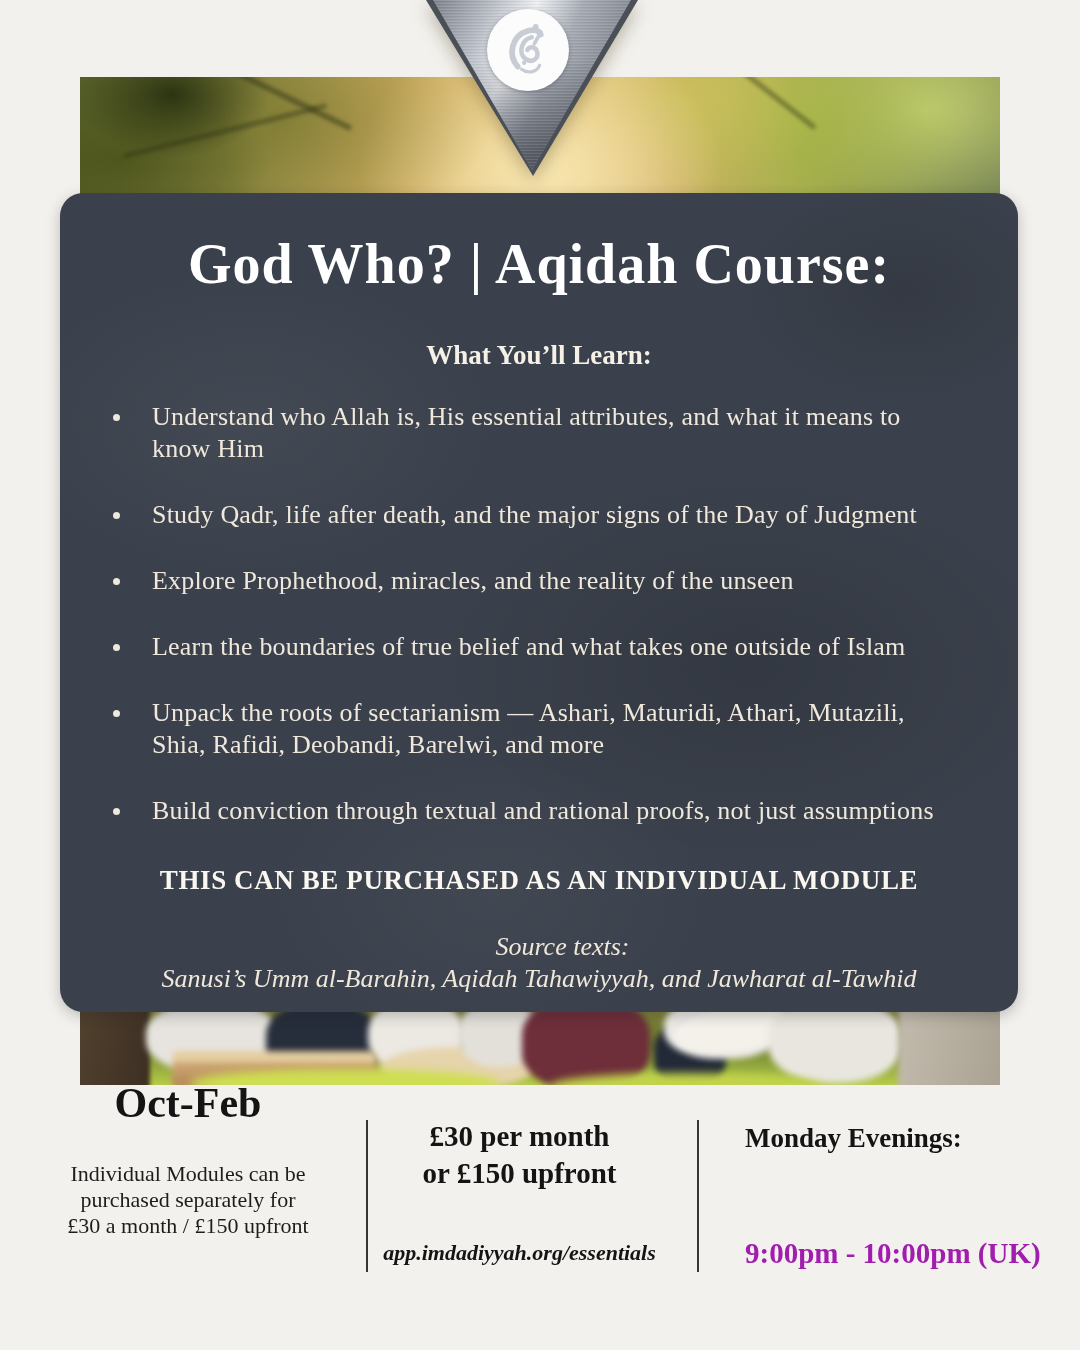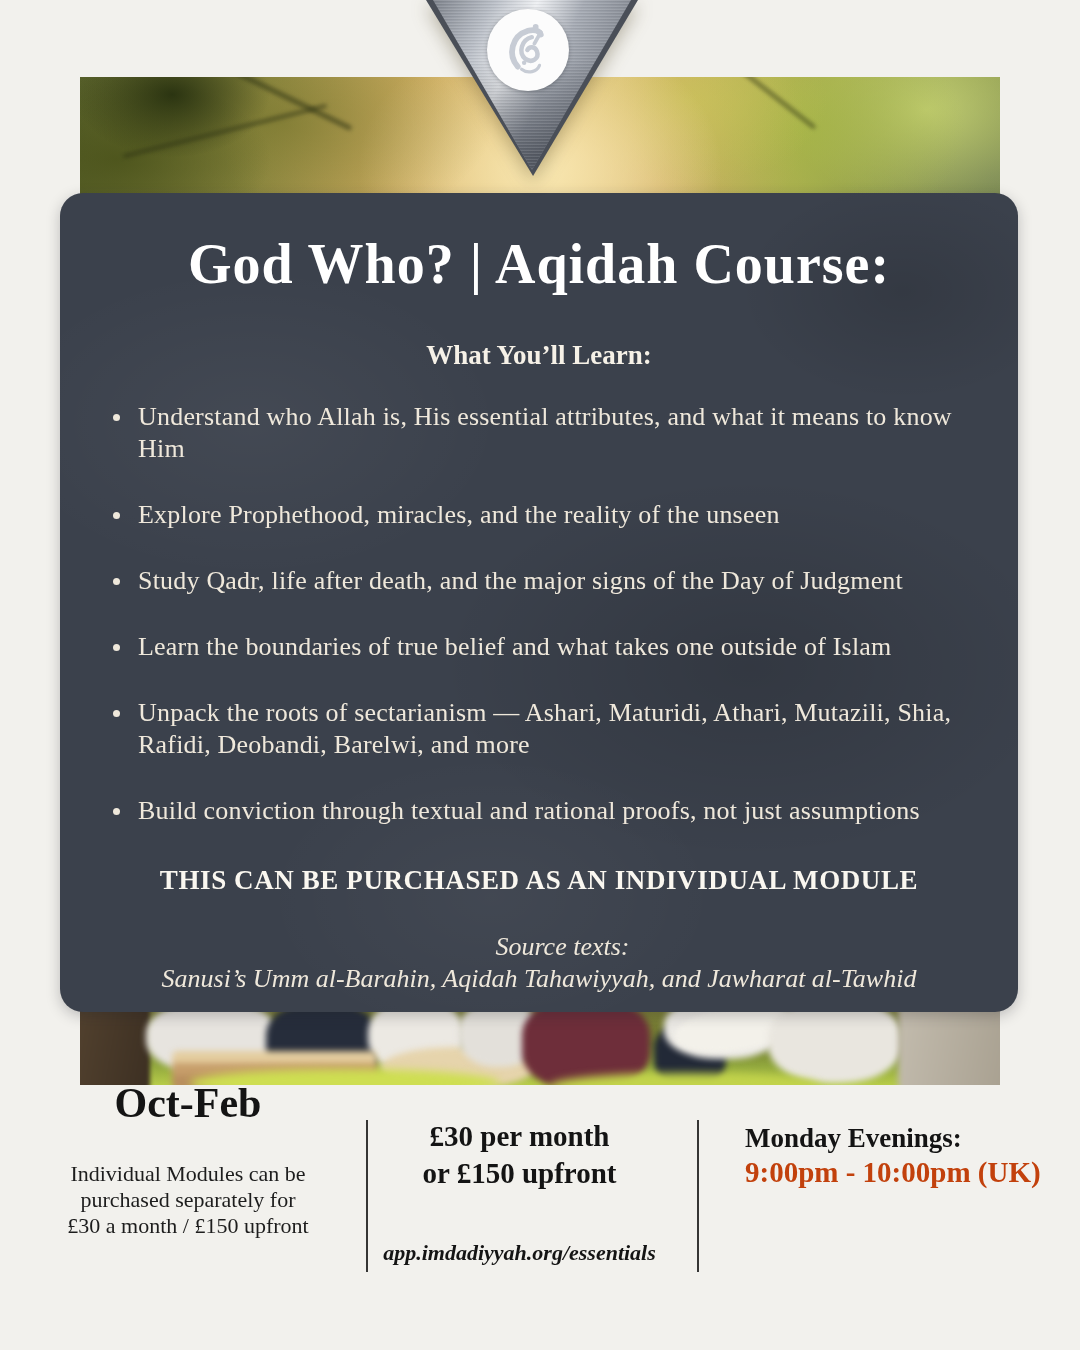--- a/index.html
+++ b/index.html
@@ -65,21 +65,21 @@
     border-radius:23px;
   }
   .card-title{
     margin-top:40px; font-size:56px; line-height:62px; font-weight:700;
     color:#FFFFFF; letter-spacing:1px;
   }
   .card-subtitle{
     margin-top:44px; font-size:27px; line-height:32px; font-weight:700; color:#F6F1E7;
   }
   .bullets{width:852px; margin:30px auto 0; text-align:left;}
-  .bullet{display:flex; gap:18px; margin-bottom:34px;}
+  .bullet{display:flex; gap:32px; margin-bottom:34px;}
   .dot{flex:0 0 auto; width:7px; height:7px; border-radius:50%; background:#EFE8DB; margin-top:13px;}
   .btxt{font-size:26px; line-height:32px; color:#EFE8DB; letter-spacing:.2px;}
   .module-note{margin-top:36px; font-size:27px; line-height:34px; font-weight:700; color:#FAF7F0; letter-spacing:.6px;}
   .source-label{margin-top:34px; font-size:26px; line-height:32px; font-style:italic; color:#EFE8DB;padding-left:47px;}
   .source-line{font-size:26px; line-height:32px; font-style:italic; color:#EFE8DB;}
 
   
   .pennant{position:absolute; left:0; top:0; width:1080px; height:200px; pointer-events:none;
            filter:drop-shadow(0 6px 9px rgba(70,58,22,.35));}
   .pennant-back{
@@ -108,21 +108,21 @@
 
   .fcol{position:absolute; text-align:center;}
   .col1{left:10px; top:1059px; width:356px;margin-top:20px;}
   .dates-title{font-size:42px; line-height:48px; font-weight:700; color:#141414;}
   .dates-note{margin-top:34px; font-size:22px; line-height:26px; color:#1D1D1D;}
   .col2{left:368px; top:1118px; width:303px;}
   .price-line{font-size:29px; line-height:37px; font-weight:700; color:#141414;}
   .url-line{margin-top:48px; font-size:22px; line-height:26px; font-weight:700; font-style:italic; color:#141414;}
   .col3{left:745px; top:1122px; width:330px; text-align:left;}
   .sched-heading{font-size:27px; line-height:32px; font-weight:700; color:#141414;}
-  .sched-time{font-size:29px; line-height:36px; font-weight:700; color:#c2410c;}
+  .sched-time{margin-top:81px; font-size:29px; line-height:36px; font-weight:700; color:#a21caf;}
 </style>
 </head>
 <body>
 
 <div class="canvas">
 
   <div class="photo-upper">
     <div class="branch b1"></div>
     <div class="branch b2"></div>
     <div class="branch b3"></div>
@@ -150,25 +150,25 @@
     <div class="card-title">God Who? | Aqidah Course:</div>
     <div class="card-subtitle">What You’ll Learn:</div>
 
     <div class="bullets">
       <div class="bullet">
         <span class="dot"></span>
         <span class="btxt">Understand who Allah is, His essential attributes, and what it means to know Him</span>
       </div>
       <div class="bullet">
         <span class="dot"></span>
+        <span class="btxt">Study Qadr, life after death, and the major signs of the Day of Judgment</span>
+      </div>
+      <div class="bullet">
+        <span class="dot"></span>
         <span class="btxt">Explore Prophethood, miracles, and the reality of the unseen</span>
-      </div>
-      <div class="bullet">
-        <span class="dot"></span>
-        <span class="btxt">Study Qadr, life after death, and the major signs of the Day of Judgment</span>
       </div>
       <div class="bullet">
         <span class="dot"></span>
         <span class="btxt">Learn the boundaries of true belief and what takes one outside of Islam</span>
       </div>
       <div class="bullet">
         <span class="dot"></span>
         <span class="btxt">Unpack the roots of sectarianism — Ashari, Maturidi, Athari, Mutazili, Shia, Rafidi, Deobandi, Barelwi, and more</span>
       </div>
       <div class="bullet">

